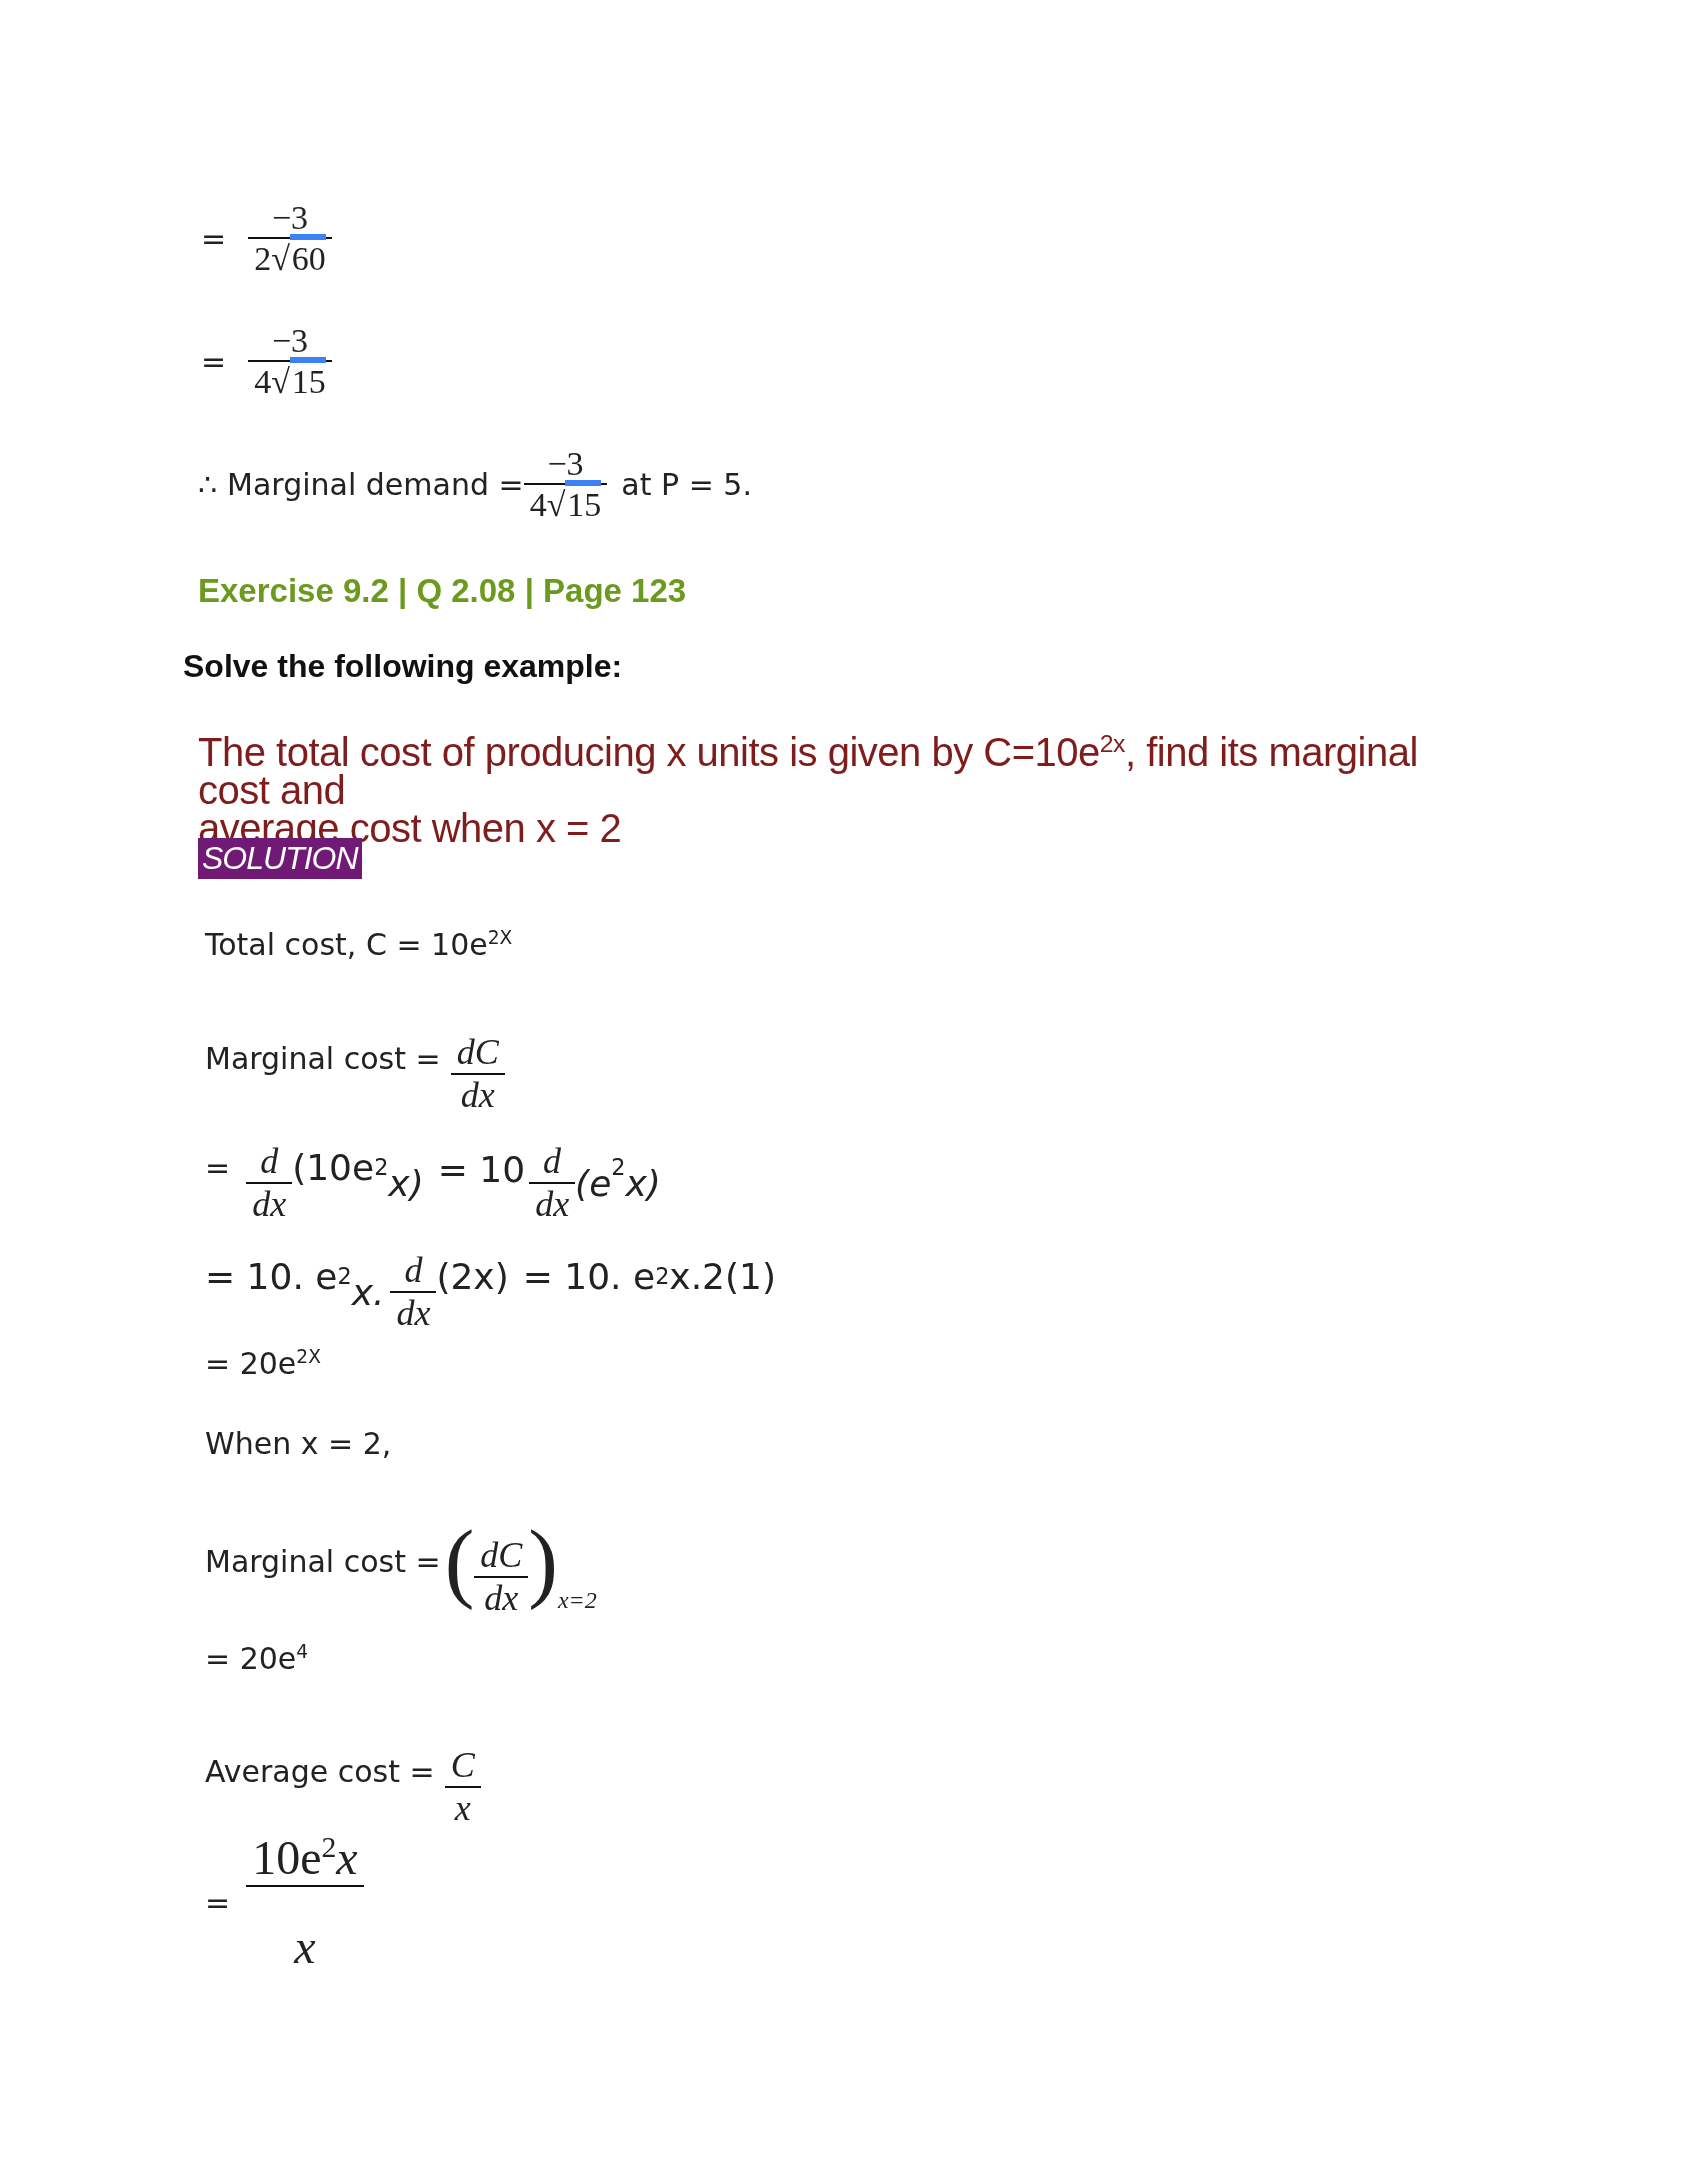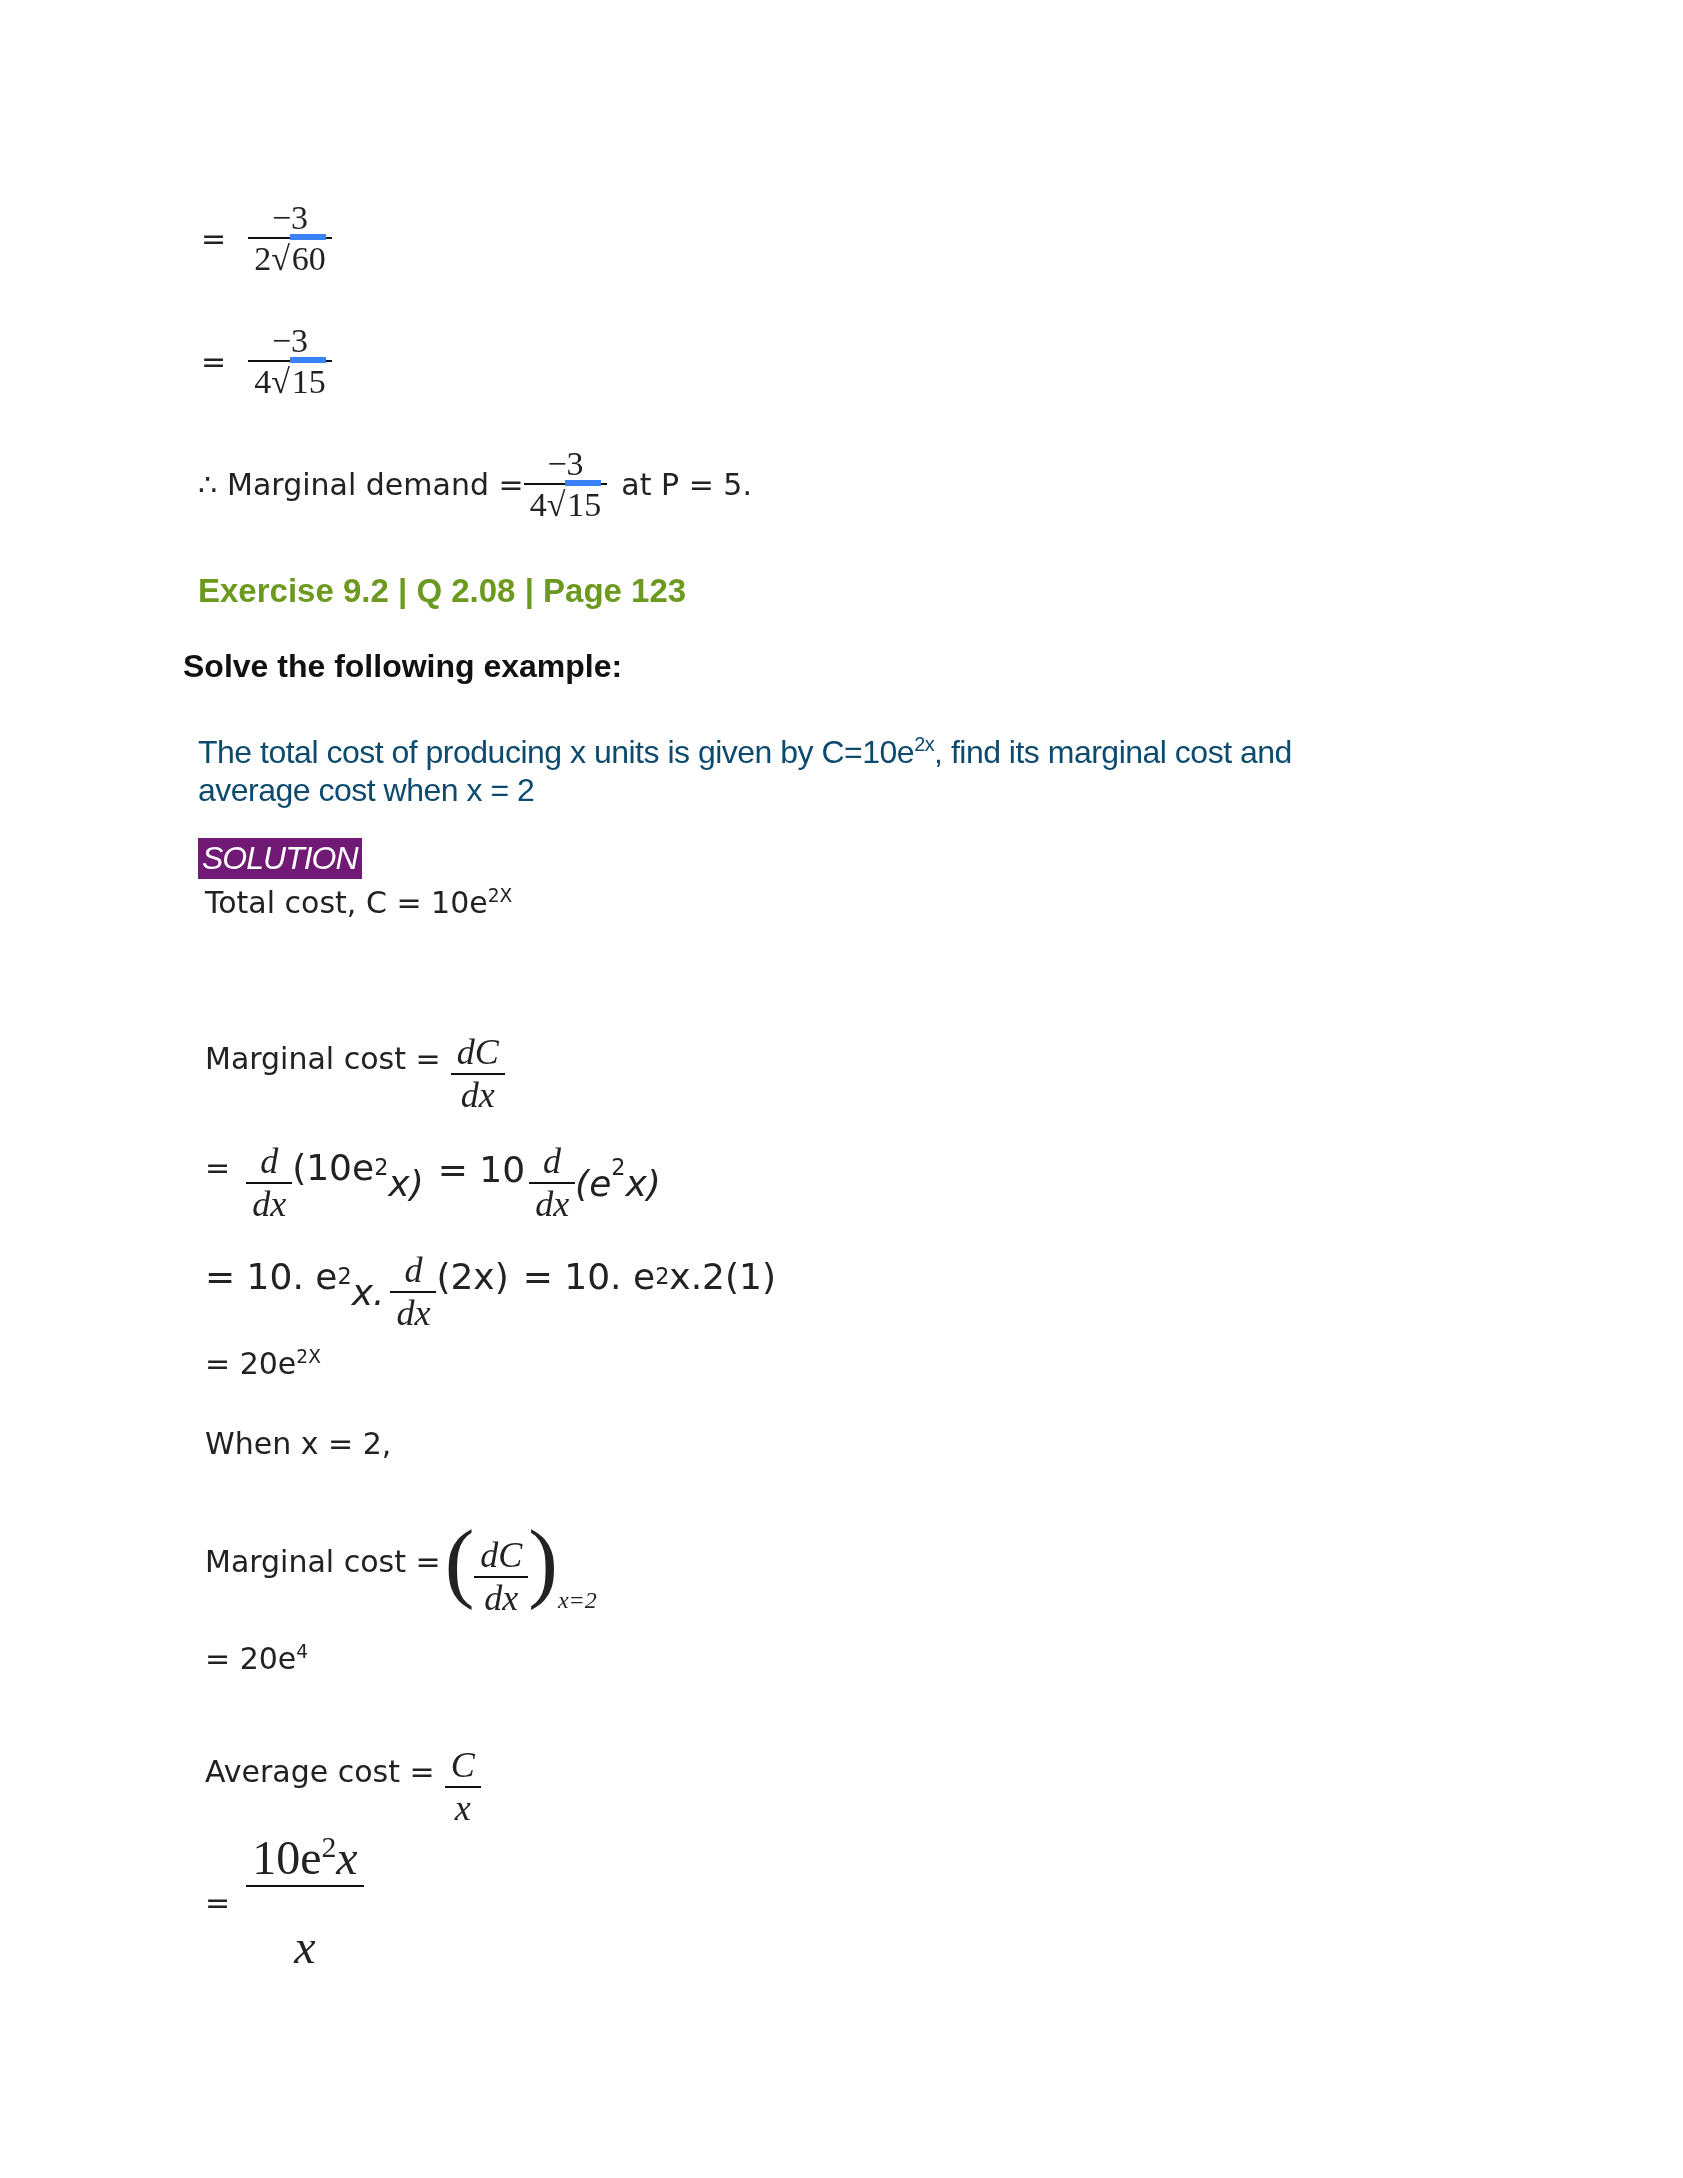--- a/index.html
+++ b/index.html
@@ -8,21 +8,21 @@
   .sans { font-family: "DejaVu Sans", sans-serif; }
   .math { font-family: "Liberation Serif", "DejaVu Serif", serif; }
   .mi { font-style: italic; margin-top: 32px; }
   .eq { font-family: "DejaVu Sans", sans-serif; font-size: 30px; color: #222; }
   .frac { display: inline-flex; flex-direction: column; align-items: center; vertical-align: middle; font-family: "Liberation Serif", serif; }
   .frac .num, .frac .den { padding: 0 6px; line-height: 1.15; }
   .frac .bar { align-self: stretch; border-top: 2.5px solid #111; height: 0; }
   .sqrt { border-top: 6px solid #3b82f6; padding-left: 2px; }
   .heading { color: #6b9a1f; font-weight: bold; font-size: 33px; font-family: "Liberation Sans", sans-serif; }
   .question-title { font-weight: bold; font-size: 32px; font-family: "Liberation Sans", sans-serif; color: #111; }
-  .question-text { font-size: 32px; font-family: "Liberation Sans", sans-serif; color: #0c4a6e; line-height: 38px; letter-spacing: -0.5px; }
+  .question-text { font-size: 40px; font-family: "Liberation Sans", sans-serif; color: #7f1d1d; line-height: 38px; letter-spacing: -0.5px; }
   .solution-badge { background: #701a75; color: #fff; font-style: italic; font-size: 32px; font-family: "Liberation Sans", sans-serif; padding: 2px 4px; letter-spacing: -1px; }
   sup { font-size: 0.62em; }
   .row { display: flex; align-items: center; }
 </style>
 </head>
 <body>
 
 <div class="abs eq row" style="left:201px; top:198px;">
   <span style="margin-right:22px;">=</span>
   <span class="frac" style="font-size:34px;">
@@ -56,21 +56,21 @@
 
 <div class="abs question-title" style="left:183px; top:648px;">Solve the following example:</div>
 
 <div class="abs question-text" style="left:198px; top:725px; width:1238px;">
   <span>The total cost of producing x units is given by C=10e</span><sup>2x</sup><span>, find its marginal cost and</span><br>
   <span>average cost when x = 2</span>
 </div>
 
 <div class="abs solution-badge" style="left:198px; top:838px;">SOLUTION</div>
 
-<div class="abs eq" style="left:205px; top:885px;">
+<div class="abs eq" style="left:205px; top:927px;">
   <span>Total cost, C = 10e</span><sup>2X</sup>
 </div>
 
 <div class="abs eq row" style="left:205px; top:1000px;">
   <span style="margin-right:10px;">Marginal cost =</span>
   <span class="frac mi" style="font-size:36px;">
     <span class="num">dC</span>
     <span class="bar"></span>
     <span class="den">dx</span>
   </span>

